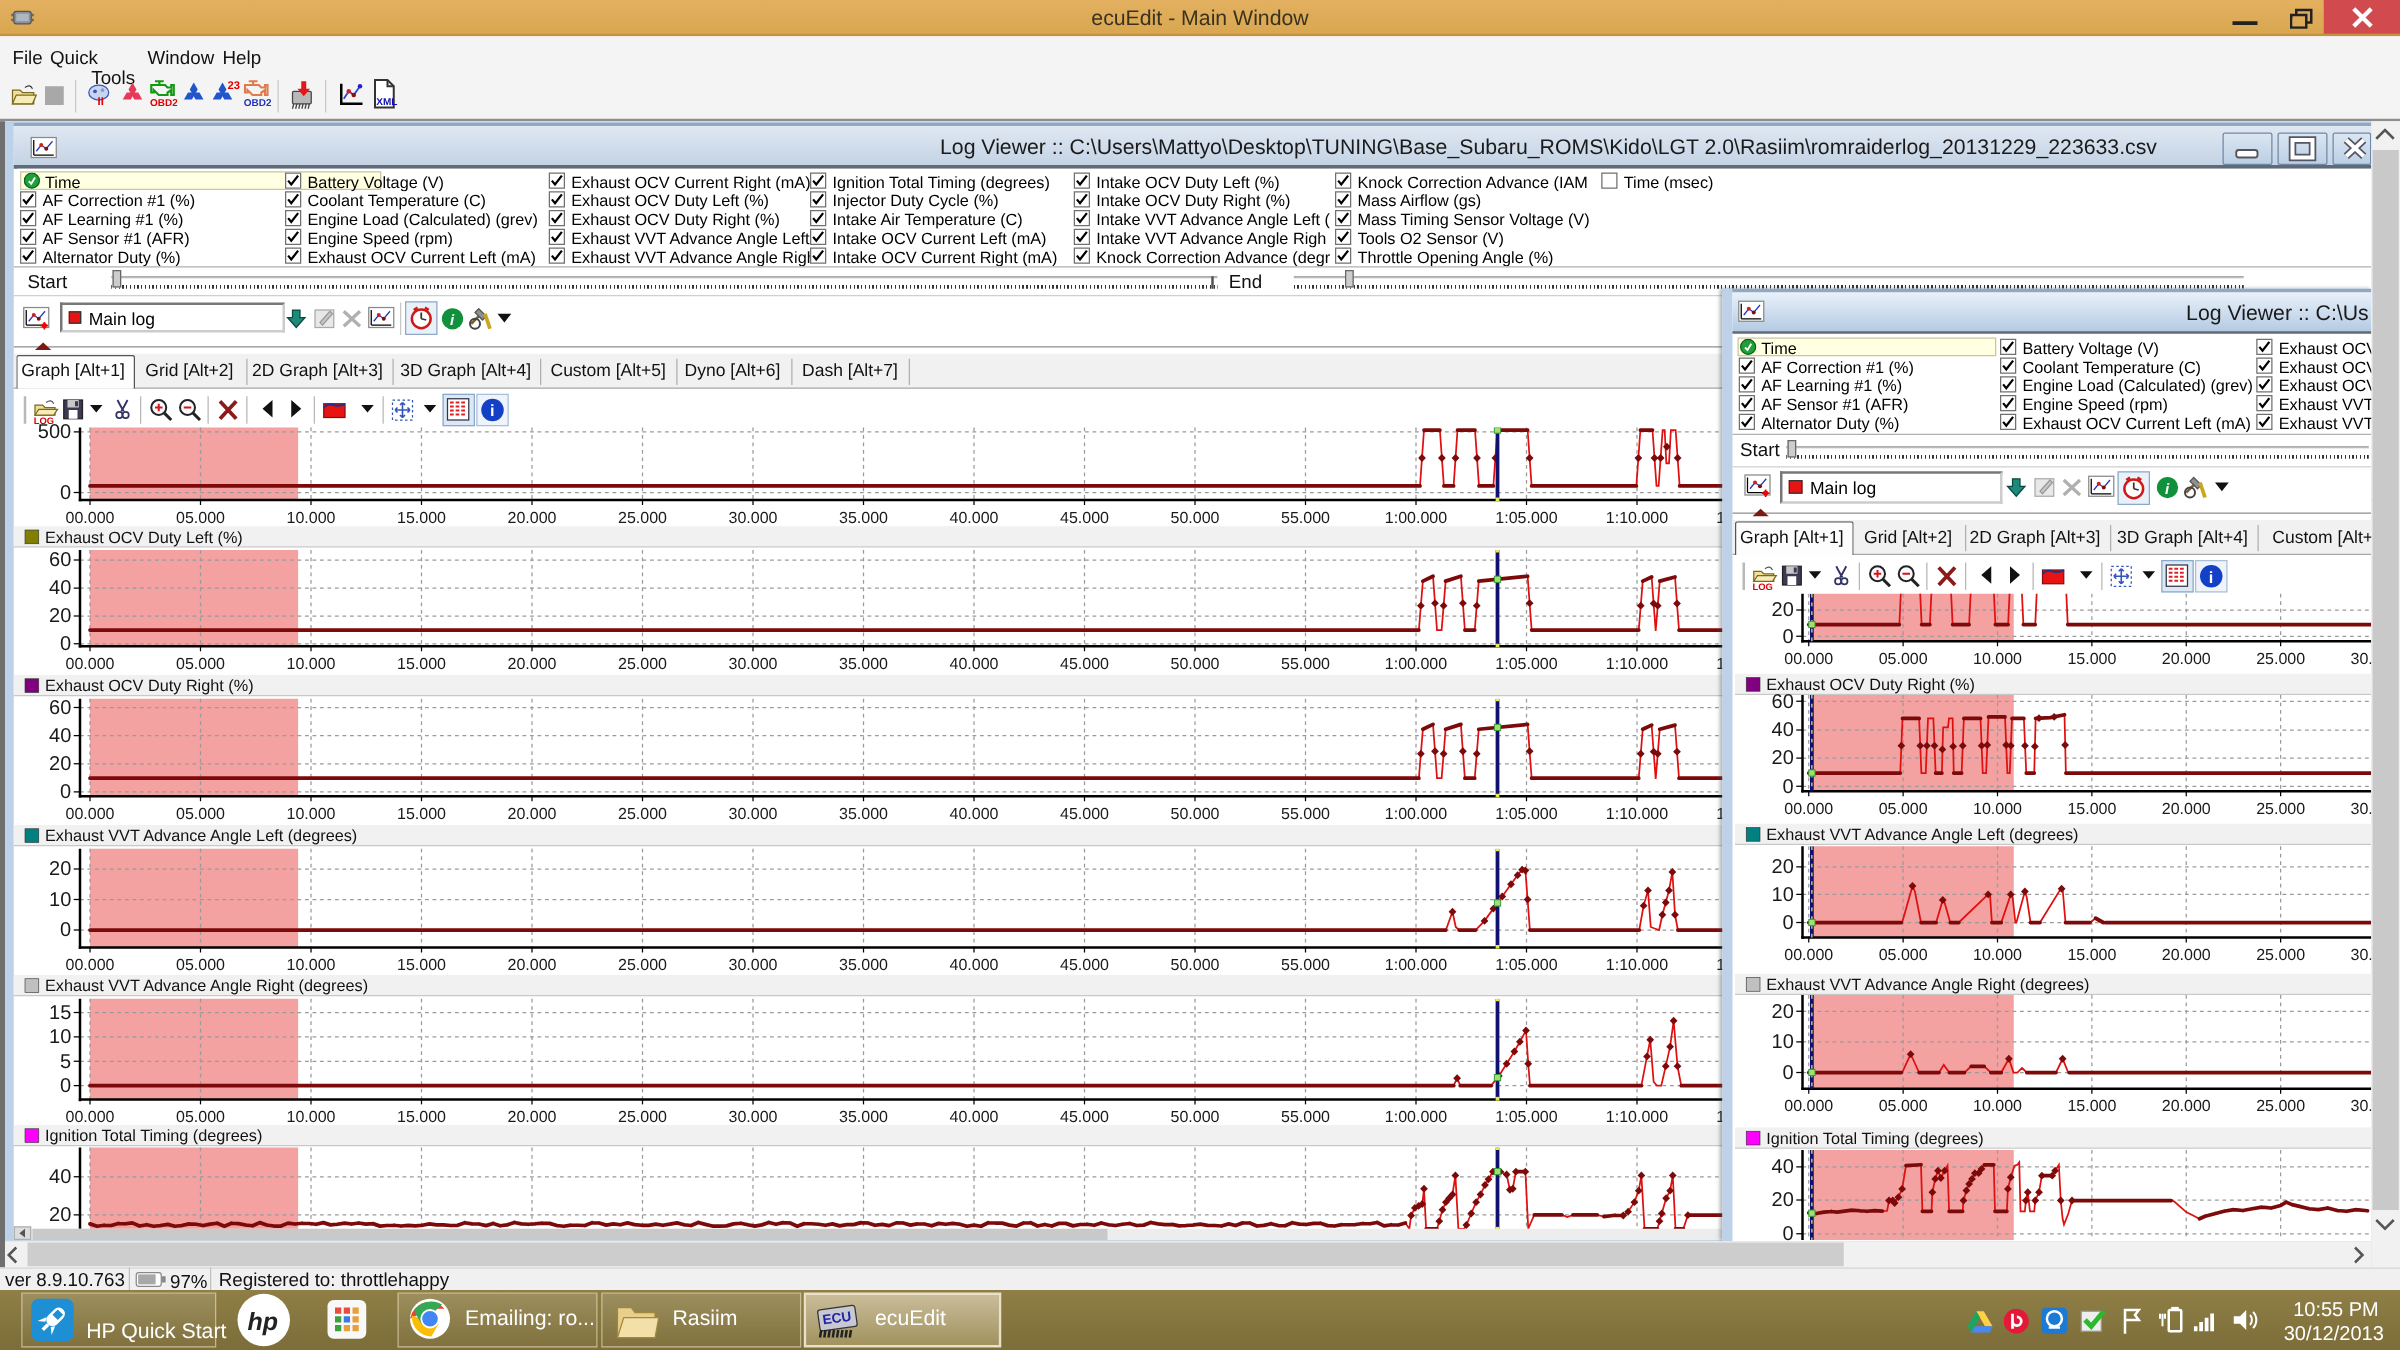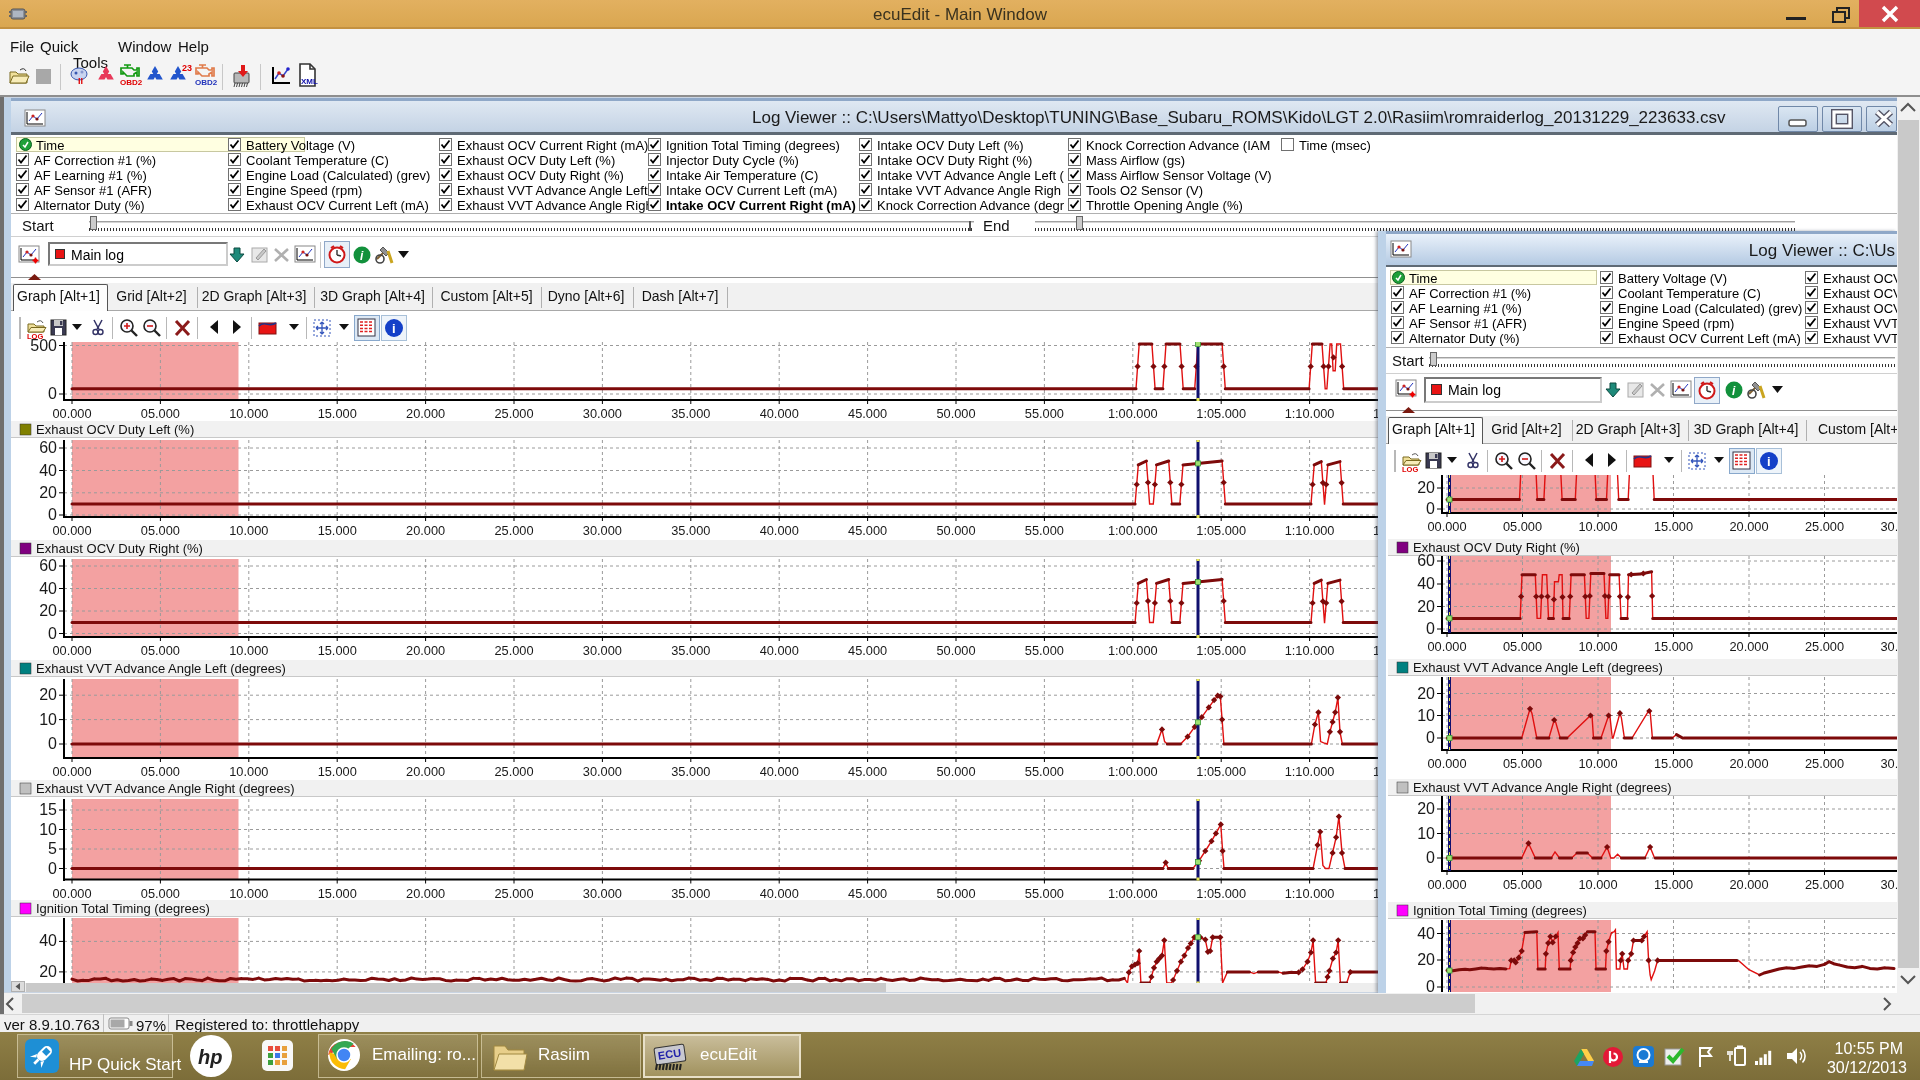--- a/index.html
+++ b/index.html
@@ -261,21 +261,21 @@
     <svg width="13" height="13" style="position:absolute;left:-1px;top:-1px">
       <path d="M2.5,6.5 L5,9.5 L10.5,2.5" stroke="#000" stroke-width="1.8" fill="none"></path>
     </svg>
   </div>
 <div style="position:absolute;left:666px;top:183px;font-size:13px;color:#000;font-weight:normal;white-space:nowrap;max-width:192px;overflow:hidden">Intake OCV Current Left (mA)</div>
 <div style="position:absolute;left:648px;top:198px;width:13px;height:13px;background:#fff;border:1px solid #707070;box-sizing:border-box">
     <svg width="13" height="13" style="position:absolute;left:-1px;top:-1px">
       <path d="M2.5,6.5 L5,9.5 L10.5,2.5" stroke="#000" stroke-width="1.8" fill="none"></path>
     </svg>
   </div>
-<div style="position:absolute;left:666px;top:198px;font-size:13px;color:#000;font-weight:bold;white-space:nowrap;max-width:192px;overflow:hidden">Intake OCV Current Right (mA)</div>
+<div style="position:absolute;left:666px;top:198px;font-size:13px;color:#000;font-weight:normal;white-space:nowrap;max-width:192px;overflow:hidden">Intake OCV Current Right (mA)</div>
 <div style="position:absolute;left:859px;top:138px;width:13px;height:13px;background:#fff;border:1px solid #707070;box-sizing:border-box">
     <svg width="13" height="13" style="position:absolute;left:-1px;top:-1px">
       <path d="M2.5,6.5 L5,9.5 L10.5,2.5" stroke="#000" stroke-width="1.8" fill="none"></path>
     </svg>
   </div>
 <div style="position:absolute;left:877px;top:138px;font-size:13px;color:#000;font-weight:normal;white-space:nowrap;max-width:192px;overflow:hidden">Intake OCV Duty Left (%)</div>
 <div style="position:absolute;left:859px;top:153px;width:13px;height:13px;background:#fff;border:1px solid #707070;box-sizing:border-box">
     <svg width="13" height="13" style="position:absolute;left:-1px;top:-1px">
       <path d="M2.5,6.5 L5,9.5 L10.5,2.5" stroke="#000" stroke-width="1.8" fill="none"></path>
     </svg>
@@ -309,21 +309,21 @@
     <svg width="13" height="13" style="position:absolute;left:-1px;top:-1px">
       <path d="M2.5,6.5 L5,9.5 L10.5,2.5" stroke="#000" stroke-width="1.8" fill="none"></path>
     </svg>
   </div>
 <div style="position:absolute;left:1086px;top:153px;font-size:13px;color:#000;font-weight:normal;white-space:nowrap;max-width:192px;overflow:hidden">Mass Airflow (gs)</div>
 <div style="position:absolute;left:1068px;top:168px;width:13px;height:13px;background:#fff;border:1px solid #707070;box-sizing:border-box">
     <svg width="13" height="13" style="position:absolute;left:-1px;top:-1px">
       <path d="M2.5,6.5 L5,9.5 L10.5,2.5" stroke="#000" stroke-width="1.8" fill="none"></path>
     </svg>
   </div>
-<div style="position:absolute;left:1086px;top:168px;font-size:13px;color:#000;font-weight:normal;white-space:nowrap;max-width:192px;overflow:hidden">Mass Airflow Sensor Voltage (V)</div>
+<div style="position:absolute;left:1086px;top:168px;font-size:13px;color:#000;font-weight:normal;white-space:nowrap;max-width:192px;overflow:hidden">Mass Timing Sensor Voltage (V)</div>
 <div style="position:absolute;left:1068px;top:183px;width:13px;height:13px;background:#fff;border:1px solid #707070;box-sizing:border-box">
     <svg width="13" height="13" style="position:absolute;left:-1px;top:-1px">
       <path d="M2.5,6.5 L5,9.5 L10.5,2.5" stroke="#000" stroke-width="1.8" fill="none"></path>
     </svg>
   </div>
 <div style="position:absolute;left:1086px;top:183px;font-size:13px;color:#000;font-weight:normal;white-space:nowrap;max-width:192px;overflow:hidden">Tools O2 Sensor (V)</div>
 <div style="position:absolute;left:1068px;top:198px;width:13px;height:13px;background:#fff;border:1px solid #707070;box-sizing:border-box">
     <svg width="13" height="13" style="position:absolute;left:-1px;top:-1px">
       <path d="M2.5,6.5 L5,9.5 L10.5,2.5" stroke="#000" stroke-width="1.8" fill="none"></path>
     </svg>

